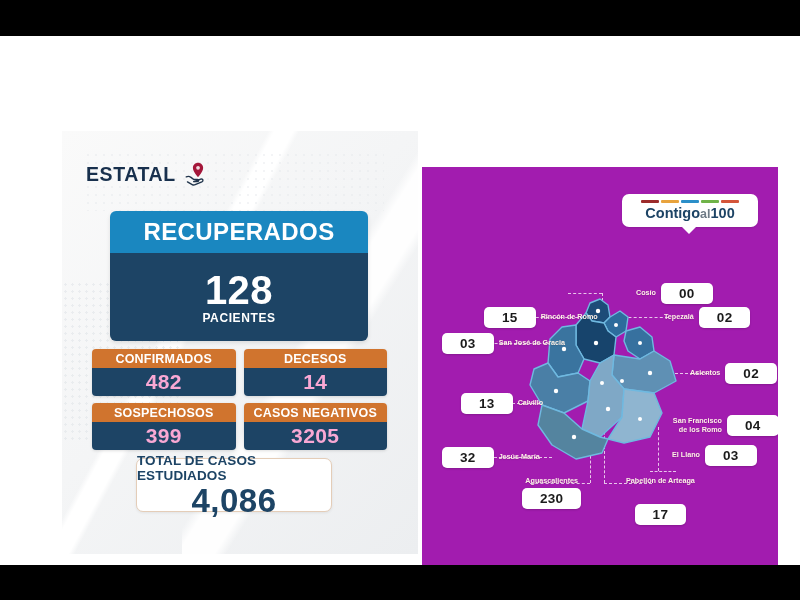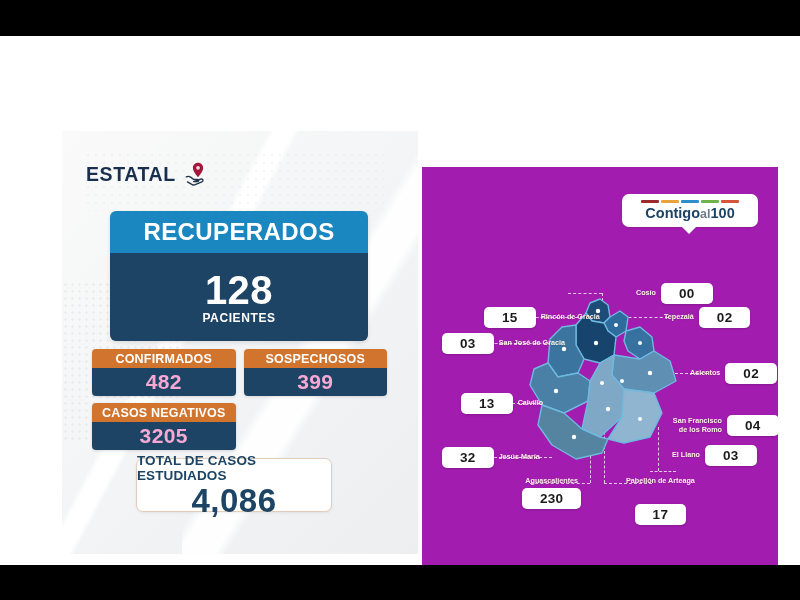--- a/index.html
+++ b/index.html
@@ -181,20 +181,24 @@
         <div class="rec-body">
           <div class="rec-num">128</div>
           <div class="rec-sub">PACIENTES</div>
         </div>
       </div>
 
       <div class="stats">
         <div class="stat">
           <div class="stat-head">CONFIRMADOS</div>
           <div class="stat-body">482</div>
+        </div>
+        <div class="stat">
+          <div class="stat-head">DECESOS</div>
+          <div class="stat-body">14</div>
         </div>
         <div class="stat">
           <div class="stat-head">SOSPECHOSOS</div>
           <div class="stat-body">399</div>
         </div>
         <div class="stat">
           <div class="stat-head">CASOS NEGATIVOS</div>
           <div class="stat-body">3205</div>
         </div>
       </div>
@@ -282,21 +286,21 @@
           <span class="muni-name two">San Francisco de los Romo</span>
           <span class="bubble">04</span>
         </div>
         <div class="muni right-side" style="left:250px; top:278px;">
           <span class="muni-name">El Llano</span>
           <span class="bubble">03</span>
         </div>
 
         <div class="muni left-side" style="left:62px; top:140px;">
           <span class="bubble">15</span>
-          <span class="muni-name">Rincón de Gracia</span>
+          <span class="muni-name">Rincón de Romo</span>
         </div>
         <div class="muni left-side" style="left:20px; top:166px;">
           <span class="bubble">03</span>
           <span class="muni-name">San José de Gracia</span>
         </div>
         <div class="muni left-side" style="left:39px; top:226px;">
           <span class="bubble">13</span>
           <span class="muni-name">Calvillo</span>
         </div>
         <div class="muni left-side" style="left:20px; top:280px;">

